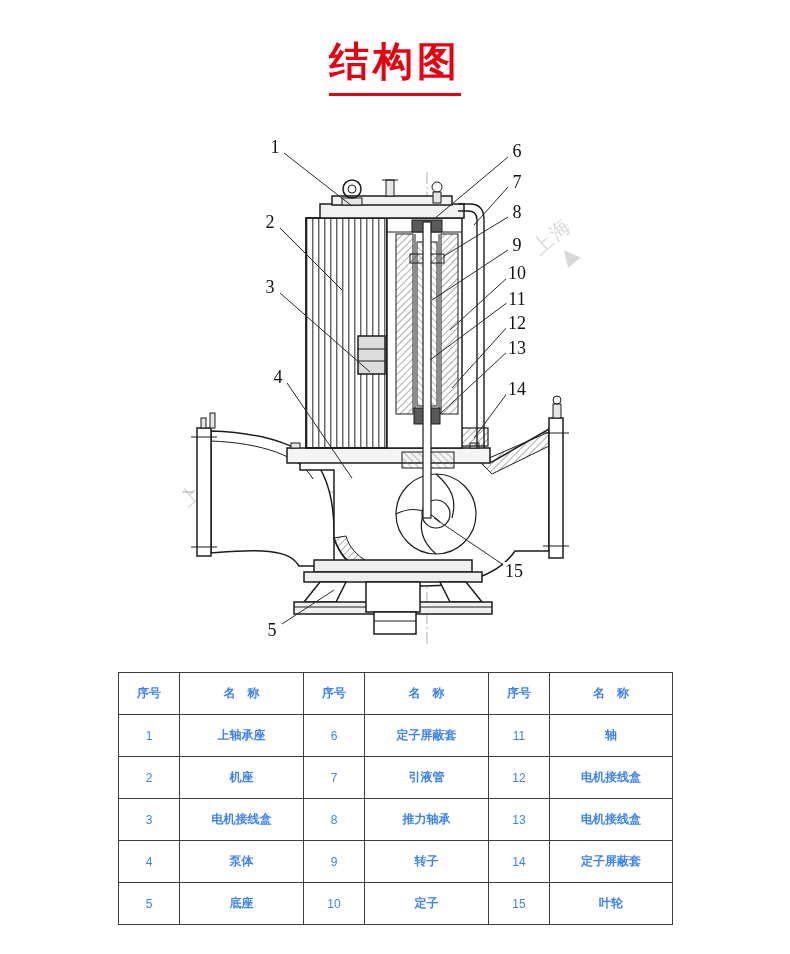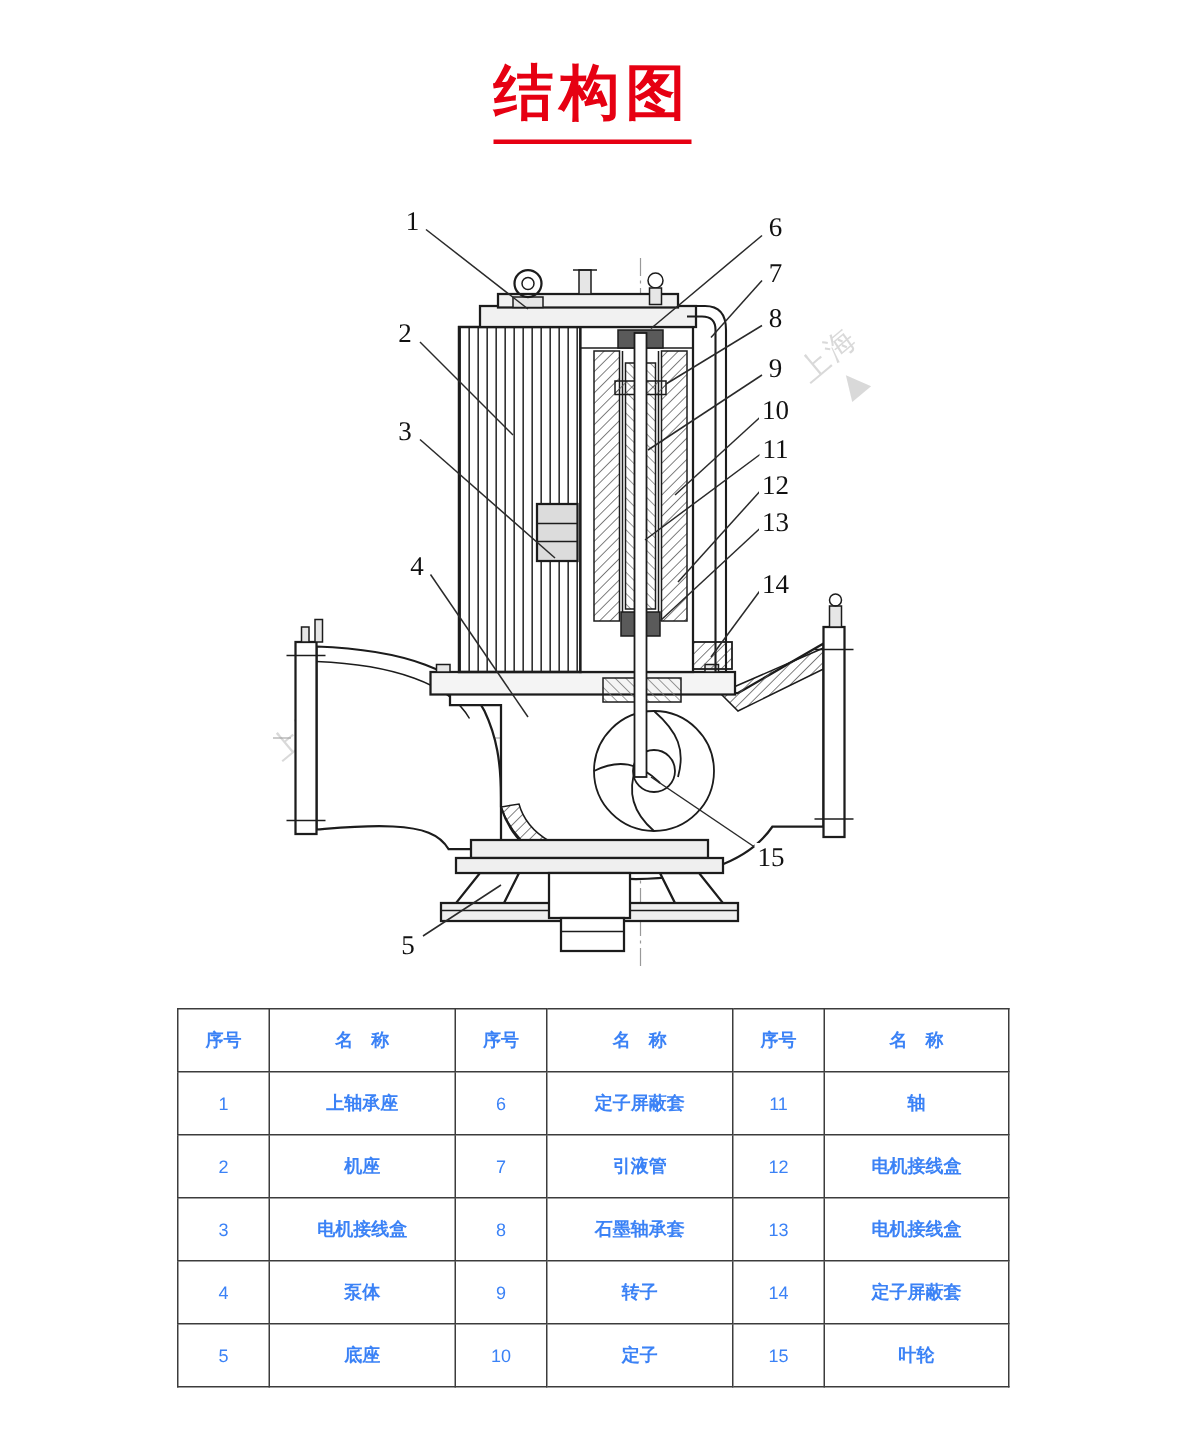--- a/index.html
+++ b/index.html
@@ -236,21 +236,21 @@
         <td class="name">机座</td>
         <td class="num">7</td>
         <td class="name">引液管</td>
         <td class="num">12</td>
         <td class="name">电机接线盒</td>
       </tr>
       <tr>
         <td class="num">3</td>
         <td class="name">电机接线盒</td>
         <td class="num">8</td>
-        <td class="name">石墨轴承套</td>
+        <td class="name">推力轴承</td>
         <td class="num">13</td>
         <td class="name">电机接线盒</td>
       </tr>
       <tr>
         <td class="num">4</td>
         <td class="name">泵体</td>
         <td class="num">9</td>
         <td class="name">转子</td>
         <td class="num">14</td>
         <td class="name">定子屏蔽套</td>

